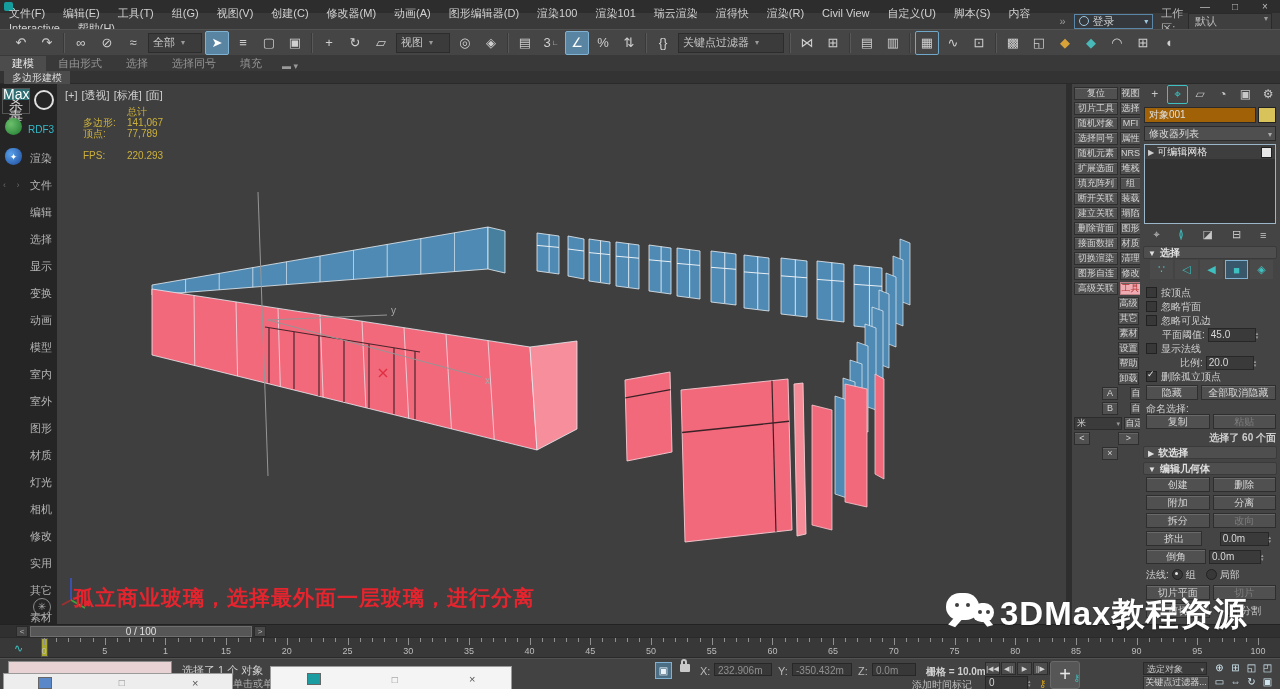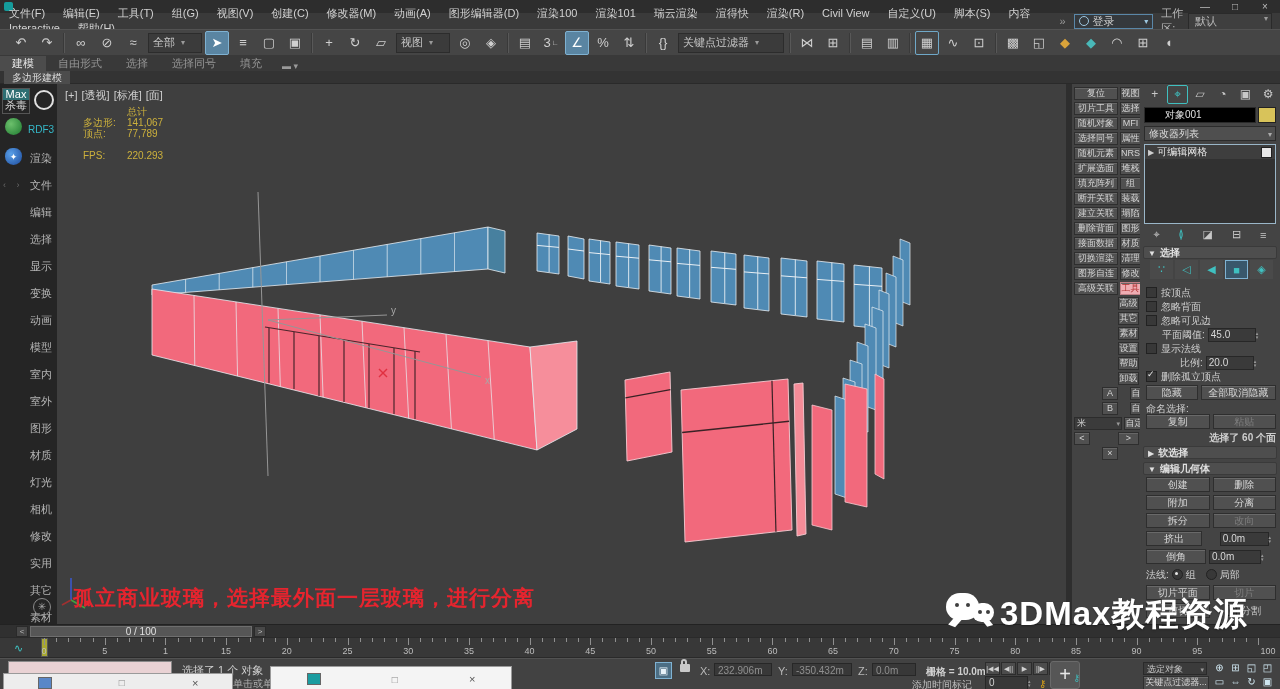--- a/index.html
+++ b/index.html
@@ -31,21 +31,21 @@
   .tbtn sup{font-size:7px;margin-left:1px}
   
   #ribbon1{position:absolute;left:0;top:56px;width:1280px;height:15px;background:#393939;display:flex;align-items:flex-end;font-size:11px}
   .rtab{padding:0 12px;height:15px;line-height:15px;color:#969696}
   .rtab.active{background:#4c4c4c;color:#e8e8e8}
   #ribbon-more{color:#9a9a9a;padding:0 8px;font-size:9px}
   #ribbon2{position:absolute;left:0;top:71px;width:1280px;height:13px;background:#333;border-bottom:1px solid #2a2a2a;box-sizing:border-box}
   #subtab{position:absolute;left:4px;top:0;height:13px;line-height:13px;background:#4c4c4c;padding:0 8px;color:#dcdcdc;font-size:10px}
   
   #sidebar{position:absolute;left:0;top:84px;width:57px;height:540px;background:#252525;overflow:hidden}
-  #av-badge{position:absolute;left:2px;top:4px;width:26px;height:24px;border:1px solid #555;font-size:11px;line-height:11px;text-align:center}
+  #av-badge{position:absolute;left:2px;top:4px;width:26px;height:24px;border:1px solid #555;font-size:14px;line-height:11px;text-align:center}
   #av-badge .l1{background:#2e6e72;color:#fff;display:block}
   #av-badge .l2{color:#cfcfcf;display:block}
   .ring{position:absolute;left:34px;top:6px;width:16px;height:16px;border:2px solid #e0e0e0;border-radius:50%}
   .sicon{position:absolute;left:5px;width:17px;height:17px;border-radius:50%;display:flex;align-items:center;justify-content:center;font-size:9px;color:#fff}
   .sicon.green{top:34px;background:radial-gradient(circle at 35% 35%,#6cc06c,#1e7a30)}
   .sicon.shield{top:64px;background:radial-gradient(circle at 35% 35%,#5aa0e8,#1c4a9c);border-radius:45% 45% 50% 50%}
   #side-arrows{position:absolute;left:3px;top:96px;color:#6a6a6a;font-size:9px;letter-spacing:4px}
   .side-item{position:absolute;left:26px;width:30px;text-align:center;color:#b4b4b4;font-size:11px}
   .side-item.accent{color:#35b9c9;font-size:10px}
   #side-gear{position:absolute;left:33px;top:514px;width:16px;height:16px;border:1px solid #8a8a8a;border-radius:50%;color:#a8a8a8;font-size:10px;text-align:center;line-height:16px}
@@ -69,21 +69,21 @@
   .sp1{flex:0 0 44px}
   .sp2{flex:0 0 28px}
   .sdd{flex:0 0 42px;margin-right:2px;background:#3b3b3b;border:1px solid #2c2c2c;color:#cfcfcf;font-size:9px;height:11px;line-height:11px;padding:0 2px;position:relative}
   .sdd:after{content:"▾";position:absolute;right:1px;top:0;font-size:7px;color:#9a9a9a}
   
   #cmdpanel{position:absolute;left:1140px;top:84px;width:140px;height:540px;background:#444;font-size:10px}
   #cptabs{position:absolute;left:0;top:0;width:140px;height:20px;display:flex;align-items:center;padding-left:4px;box-sizing:border-box}
   .cptab{width:20px;height:17px;display:flex;align-items:center;justify-content:center;color:#c8c8c8;font-size:12px;border:1px solid transparent;margin-right:1px}
   .cptab.active{color:#3fc0c0;border-color:#3fc0c0;border-radius:2px}
   #namerow{position:absolute;left:4px;top:23px;width:132px;height:16px;display:flex}
-  #objname{flex:1;background:#000000;border:1px solid #2a2a2a;color:#e0e0e0;line-height:14px;padding-left:20px}
+  #objname{flex:1;background:#a16207;border:1px solid #2a2a2a;color:#e0e0e0;line-height:14px;padding-left:4px}
   #colorswatch{width:18px;height:16px;background:#d8c35a;border:1px solid #222;margin-left:2px;box-sizing:border-box}
   #modlist{position:absolute;left:4px;top:42px;width:132px;height:15px;background:#4f4f4f;border:1px solid #2b2b2b;box-sizing:border-box;line-height:13px;padding-left:4px;color:#dcdcdc;position:absolute}
   #modlist:after{content:"▾";position:absolute;right:3px;top:1px;font-size:8px;color:#aaa}
   #stackbox{position:absolute;left:4px;top:60px;width:132px;height:80px;background:#313131;border:1px solid #9ab6c8;box-sizing:border-box}
   #stackrow{height:14px;background:#3e3e3e;display:flex;align-items:center;color:#e8e8e8;padding:0 3px}
   #stackrow .tri{font-size:8px;margin-right:3px;color:#cfcfcf}
   #stackrow .bulb{margin-left:auto;width:9px;height:9px;background:#e8e8e8;border:1px solid #222}
   #stacktools{position:absolute;left:4px;top:143px;width:132px;height:15px;display:flex;align-items:center;justify-content:space-around;color:#c8c8c8}
   #stacktools .st{font-size:11px}
   #stacktools .st.teal{color:#3fc0c0}
@@ -744,21 +744,21 @@
       <span class="tick" style="left: 1160.88px; height: 4px;"></span>
       <span class="tick" style="left: 1173.02px; height: 4px;"></span>
       <span class="tick" style="left: 1185.16px; height: 4px;"></span>
       <span class="tick" style="left: 1197.3px; height: 7px;"></span>
       <span class="ticklabel" style="left: 1197.3px;">95</span>
       <span class="tick" style="left: 1209.44px; height: 4px;"></span>
       <span class="tick" style="left: 1221.58px; height: 4px;"></span>
       <span class="tick" style="left: 1233.72px; height: 4px;"></span>
       <span class="tick" style="left: 1245.86px; height: 4px;"></span>
       <span class="tick" style="left: 1258px; height: 7px;"></span>
-      <span class="ticklabel" style="left: 1258px; margin-left: 10px;">100</span>
+      <span class="ticklabel" style="left: 1258px;">100</span>
     </div>
 
   <div id="statusbar">
     <span id="listener"></span>
     <span id="seltext">选择了 1 个 对象</span>
     <span id="prompt">单击或单击并拖动以选择对象</span>
 
     <span class="miniwin" id="miniwin1">
       <span class="ic"></span>
       <span class="g">□</span>

